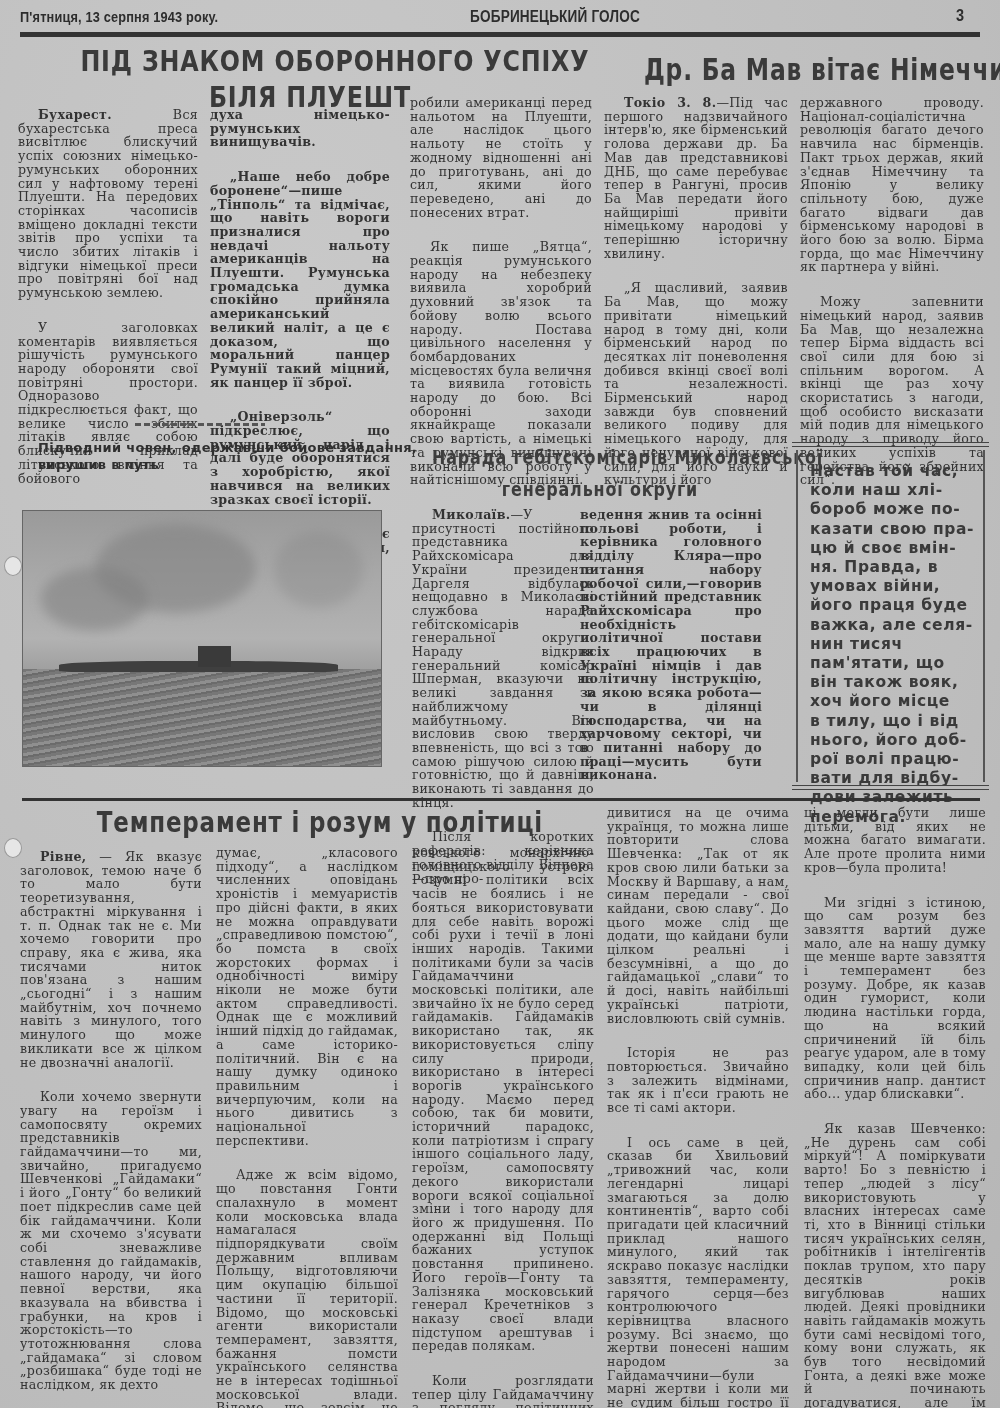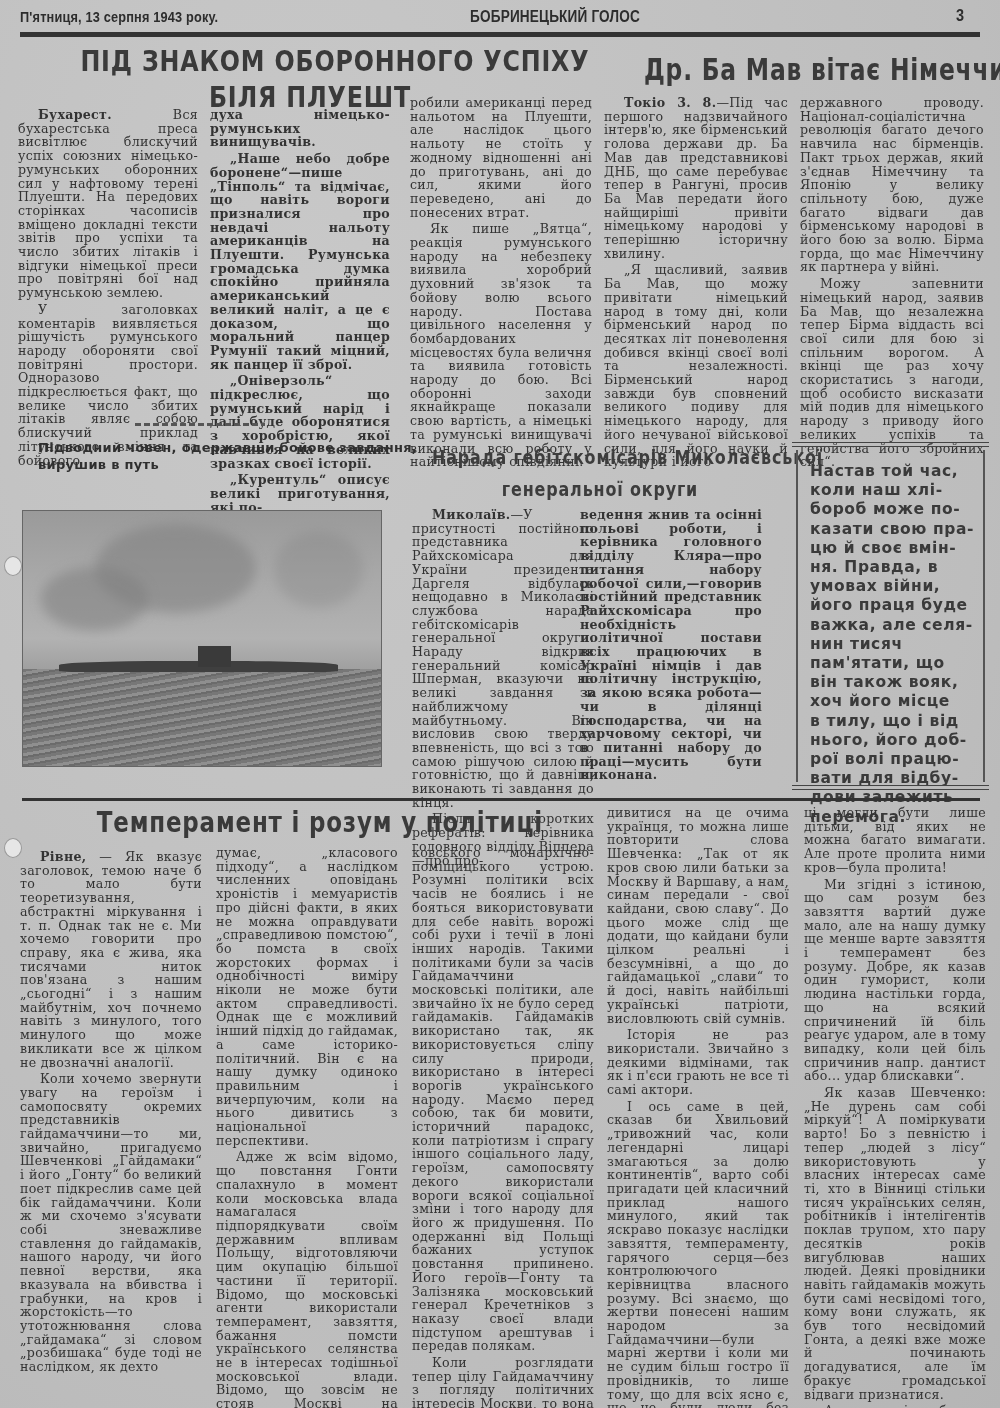--- a/index.html
+++ b/index.html
@@ -20,21 +20,21 @@
   .rule { position: absolute; background: #333; }
   .headline {
     font-family: "DejaVu Sans", sans-serif; font-weight: bold; color: #3a3a3a;
     text-align: center; letter-spacing: 1px; white-space: nowrap;
   }
   .col {
     position: absolute; font-size: 12.6px; line-height: 13.7px; text-align: justify;
     font-family: "DejaVu Serif", serif; color: #333; letter-spacing: 0.3px;
   }
   .col p { margin: 0; text-indent: 20px; }
-  .col p + p { margin-top: 3px; }
+  .col p + p { margin-top: 21px; }
   .lead { font-weight: bold; }
   .caption { font-family: "DejaVu Sans", sans-serif; font-weight: bold; font-size: 13px; line-height: 17px; color: #2f2f2f; letter-spacing: 0.3px; }
   .photo {
     position: absolute; left: 22px; top: 510px; width: 358px; height: 255px;
     background: linear-gradient(180deg, #9a9a9a 0%, #a8a8a8 25%, #b2b2b2 50%, #a0a0a0 62%, #6e6e6e 66%, #7a7a7a 80%, #858585 100%);
     border: 1px solid #666;
     overflow: hidden;
   }
   .photo .cloud { position: absolute; border-radius: 50%; background: #7f7f7f; opacity: 0.55; filter: blur(6px); }
   .photo .sea { position: absolute; left: 0; top: 62%; width: 100%; height: 38%; background: repeating-linear-gradient(170deg, #777 0 3px, #8f8f8f 3px 6px, #6b6b6b 6px 8px); }
@@ -149,21 +149,21 @@
   <div class="col" id="col-tp-1" style="left:216px; top:846px; width:182px;">
       <p style="text-indent: 0px;"><span>думає, „класового підходу“, а наслідком численних оповідань хроністів і мемуаристів про дійсні факти, в яких не можна оправдувати „справедливою помстою“, бо помста в своїх жорстоких формах і однобічності виміру ніколи не може бути актом справедливості. Однак ще є можливий інший підхід до гайдамак, а саме історико-політичний. Він є на нашу думку одиноко правильним і вичерпуючим, коли на нього дивитись з національної перспективи.</span></p>
       <p><span>Адже ж всім відомо, що повстання Гонти спалахнуло в момент коли московська влада намагалася підпорядкувати своїм державним впливам Польщу, відготовляючи цим окупацію більшої частини її території. Відомо, що московські агенти використали темперамент, завзяття, бажання помсти українського селянства не в інтересах тодішньої московської влади. Відомо, що зовсім не стояв Москві на перешкоді факт, що гайдамацький рух, як рух також селянсько-революційний, а не лише національно-релігійний, був цілком ворожий самим основам мос-</span></p>
     </div>
   <div class="col" id="col-tp-2" style="left:412px; top:846px; width:182px;">
       <p style="text-indent: 0px;"><span>ковського монархічно-поміщицького устрою. Розумні політики всіх часів не боялись і не бояться використовувати для себе навіть ворожі собі рухи і течії в лоні інших народів. Такими політиками були за часів Гайдамаччини московські політики, але звичайно їх не було серед гайдамаків. Гайдамаків використано так, як використовується сліпу силу природи, використано в інтересі ворогів українського народу. Маємо перед собою, так би мовити, історичний парадокс, коли патріотизм і спрагу іншого соціального ладу, героїзм, самопосвяту декого використали вороги всякої соціальної зміни і того народу для його ж придушення. По одержанні від Польщі бажаних уступок повстання припинено. Його героїв—Гонту та Залізняка московський генерал Кречетніков з наказу своєї влади підступом арештував і передав полякам.</span></p>
       <p><span>Коли розглядати тепер цілу Гайдамаччину з погляду політичних інтересів Москви, то вона їм оплатилася: осягнуто ціль майже без проливу крови власних вояків. Але коли по-</span></p>
     </div>
   <div class="col" id="col-tp-3" style="left:607px; top:806px; width:182px;">
       <p style="text-indent: 0px;"><span>дивитися на це очима українця, то можна лише повторити слова Шевченка: „Так от як кров свою лили батьки за Москву й Варшаву, а нам, синам передали - свої кайдани, свою славу“. До цього може слід ще додати, що кайдани були цілком реальні і безсумнівні, а що до гайдамацької „слави“ то й досі, навіть найбільші українські патріоти, висловлюють свій сумнів.</span></p>
-      <p><span>Історія не раз використали. Звичайно з деякими відмінами, так як і п'єси грають не все ті самі актори.</span></p>
+      <p><span>Історія не раз повторюється. Звичайно з залежить відмінами, так як і п'єси грають не все ті самі актори.</span></p>
       <p><span>І ось саме в цей, сказав би Хвильовий „тривожний час, коли легендарні лицарі змагаються за долю континентів“, варто собі пригадати цей класичний приклад нашого минулого, який так яскраво показує наслідки завзяття, темпераменту, гарячого серця—без контролюючого керівництва власного розуму. Всі знаємо, що жертви понесені нашим народом за Гайдамаччини—були марні жертви і коли ми не судим більш гостро її провідників, то лише тому, що для всіх ясно є, що це були люди без політичного розуму, без широких обріїв, люди, що в політи-</span></p>
     </div>
   <div class="col" id="col-tp-4" style="left:804px; top:806px; width:182px;">
       <p style="text-indent: 0px;"><span>ці могли бути лише дітьми, від яких не можна багато вимагати. Але проте пролита ними кров—була пролита!</span></p>
       <p><span>Ми згідні з істиною, що сам розум без завзяття вартий дуже мало, але на нашу думку ще менше варте завзяття і темперамент без розуму. Добре, як казав один гуморист, коли людина настільки горда, що на всякий спричинений їй біль реагує ударом, але в тому випадку, коли цей біль спричинив напр. дантист або... удар блискавки“.</span></p>
       <p><span>Як казав Шевченко: „Не дурень сам собі міркуй“! А поміркувати варто! Бо з певністю і тепер „людей з лісу“ використовують у власних інтересах саме ті, хто в Вінниці стільки тисяч українських селян, робітників і інтелігентів поклав трупом, хто пару десятків років вигублював наших людей. Деякі провідники навіть гайдамаків можуть бути самі несвідомі того, кому вони служать, як був того несвідомий Гонта, а деякі вже може й починають догадуватися, але їм бракує громадської відваги признатися.</span></p>
       <p><span>А визнати і зробити з того висновок треба, бо історія признає вправді помилки, але ніколи їх не</span></p>
     </div>
 
   <div class="holes" style="left:4px; top:556px;"></div>

